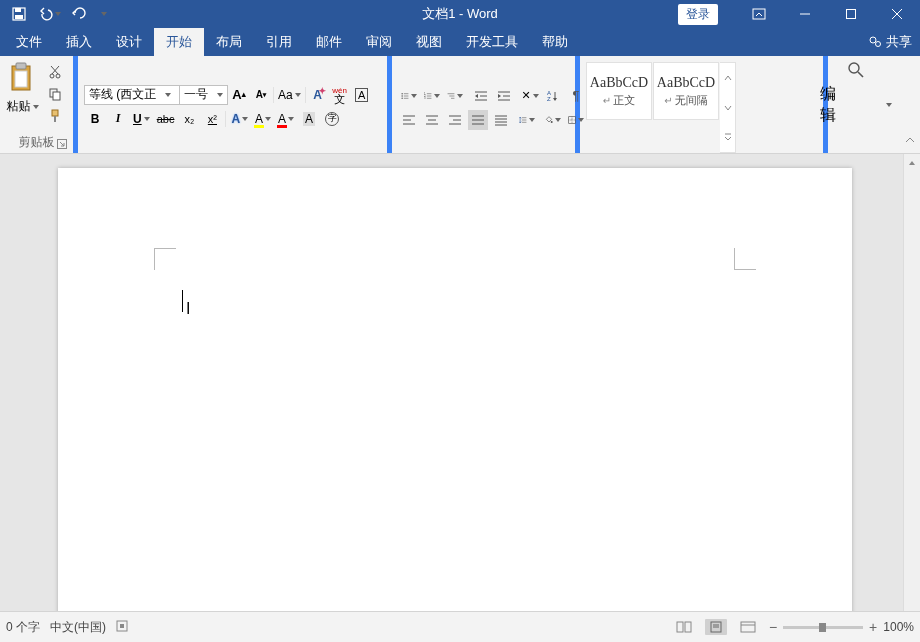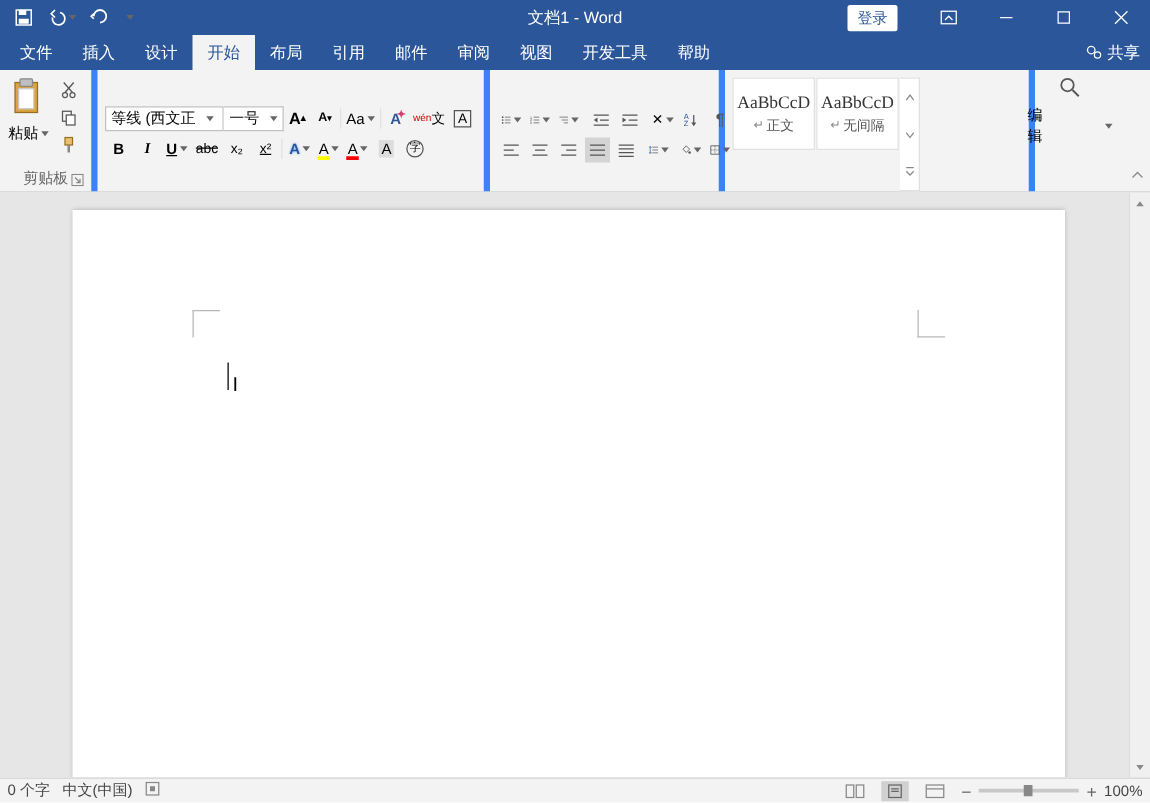--- a/index.html
+++ b/index.html
@@ -54,36 +54,36 @@
   .style-item { width: 66px; height: 58px; border: 1px solid #e1e1e1; background: #fff; margin-right: 1px; display: flex; flex-direction: column; align-items: center; justify-content: center; }
   .style-item .preview { font-family: "SimSun", serif; color: #333; font-size: 14px; }
   .style-item.big .preview { font-size: 22px; font-weight: 700; }
   .style-item .name { font-size: 11px; color: #555; margin-top: 2px; display:flex; align-items:center; gap:2px;}
   .style-item .loop { font-size: 10px; color:#888; }
   .styles-scroll { width: 16px; display: flex; flex-direction: column; border:1px solid #e1e1e1; border-left:none; background:#fff; }
   .styles-scroll div { flex: 1; display: flex; align-items: center; justify-content: center; }
 
   
   .edit-btn { display: flex; flex-direction: column; align-items: center; width: 44px; }
-  .edit-btn .lbl { font-size: 12px; margin-top:4px; display:flex; align-items:center;gap:48px; }
+  .edit-btn .lbl { font-size: 16px; margin-top:4px; display:flex; align-items:center;gap:48px; }
 
   
   .workspace { position: absolute; top: 154px; left: 0; right: 0; bottom: 20px; background: #e6e6e6; overflow: hidden; }
   .vscroll { position: absolute; right: 0; top: 0; bottom: 0; width: 17px; background: #f0f0f0; border-left: 1px solid #dcdcdc; }
   .vscroll .up, .vscroll .down { height: 17px; display: flex; align-items: center; justify-content: center; }
   .page { position: absolute; left: 58px; top: 14px; width: 794px; height: 600px; background: #fff; box-shadow: 0 0 4px rgba(0,0,0,0.25); }
   .crop { position: absolute; width: 22px; height: 22px; }
   .crop.tl { left: 152px; top: 240px; border-left: 1px solid #b8b8b8; border-top: 1px solid #b8b8b8; transform: scale(-1,-1); }
   .crop.tl { left: 96px; top: 80px; width:22px; height:22px; border:none; border-right:1px solid #b8b8b8; border-bottom:1px solid #b8b8b8;}
   .crop.tr { right: 96px; top: 80px; width:22px; height:22px; border:none; border-left:1px solid #b8b8b8; border-bottom:1px solid #b8b8b8;}
   .cursor { position: absolute; left: 124px; top: 122px; width: 1px; height: 22px; background: #000; }
   .ibeam { position: absolute; left: 128px; top: 132px; font-size: 16px; color: #000; pointer-events:none; }
 
   
-  .statusbar { position: absolute; left: 0; right: 0; bottom: 0; height: 20px; background: #f3f3f3; border-top: 1px solid #d4d4d4; display: flex; align-items: center; font-size: 12px; color: #444; padding: 0 6px; gap: 10px; }
+  .statusbar { position: absolute; left: 0; right: 0; bottom: 0; height: 31px; background: #f3f3f3; border-top: 1px solid #d4d4d4; display: flex; align-items: center; font-size: 12px; color: #444; padding: 0 6px; gap: 10px; }
   .statusbar .spacer { flex: 1; }
   .statusbar .viewbtn { width: 22px; height: 16px; display: flex; align-items: center; justify-content: center; border-radius:1px;}
   .statusbar .viewbtn.active { background: #d0d0d0; }
   .zoom { display: flex; align-items: center; gap: 6px; }
   .zoom .track { width: 80px; height: 3px; background: #c8c8c8; position: relative; }
   .zoom .track .thumb { position: absolute; left: 36px; top: -3px; width: 7px; height: 9px; background: #888; }
 
   .icon-text { font-family: "Segoe UI", sans-serif; font-weight:700; }
   .blueA { color:#2b579a; font-weight:700; }
 
@@ -244,21 +244,21 @@
           </div>
         <div class="sep-v"></div>
         <div class="smallbtn">
             <span>Aa</span>
             <span class="dd"></span>
           </div>
         <div class="sep-v"></div>
         <div class="smallbtn">
             <span class="blueA" style="position:relative;">A<span style="position:absolute; right:-4px; top:-2px; color:#d0426e; font-size:9px;">✦</span></span>
           </div>
-        <div class="smallbtn" style="flex-direction:row; line-height:8px;">
+        <div class="smallbtn" style="flex-direction:column; line-height:8px;">
             <span style="font-size:8px; color:#c00;">wén</span>
             <span style="font-size:11px;">文</span>
           </div>
         <div class="smallbtn">
             <span style="border:1px solid #555; padding:0 2px; font-size:11px;">A</span>
           </div>
       </div>
       <div class="font-row2">
         <div class="smallbtn icon-text">B</div>
         <div class="smallbtn" style="font-style:italic; font-family:serif; font-weight:700;">I</div>

